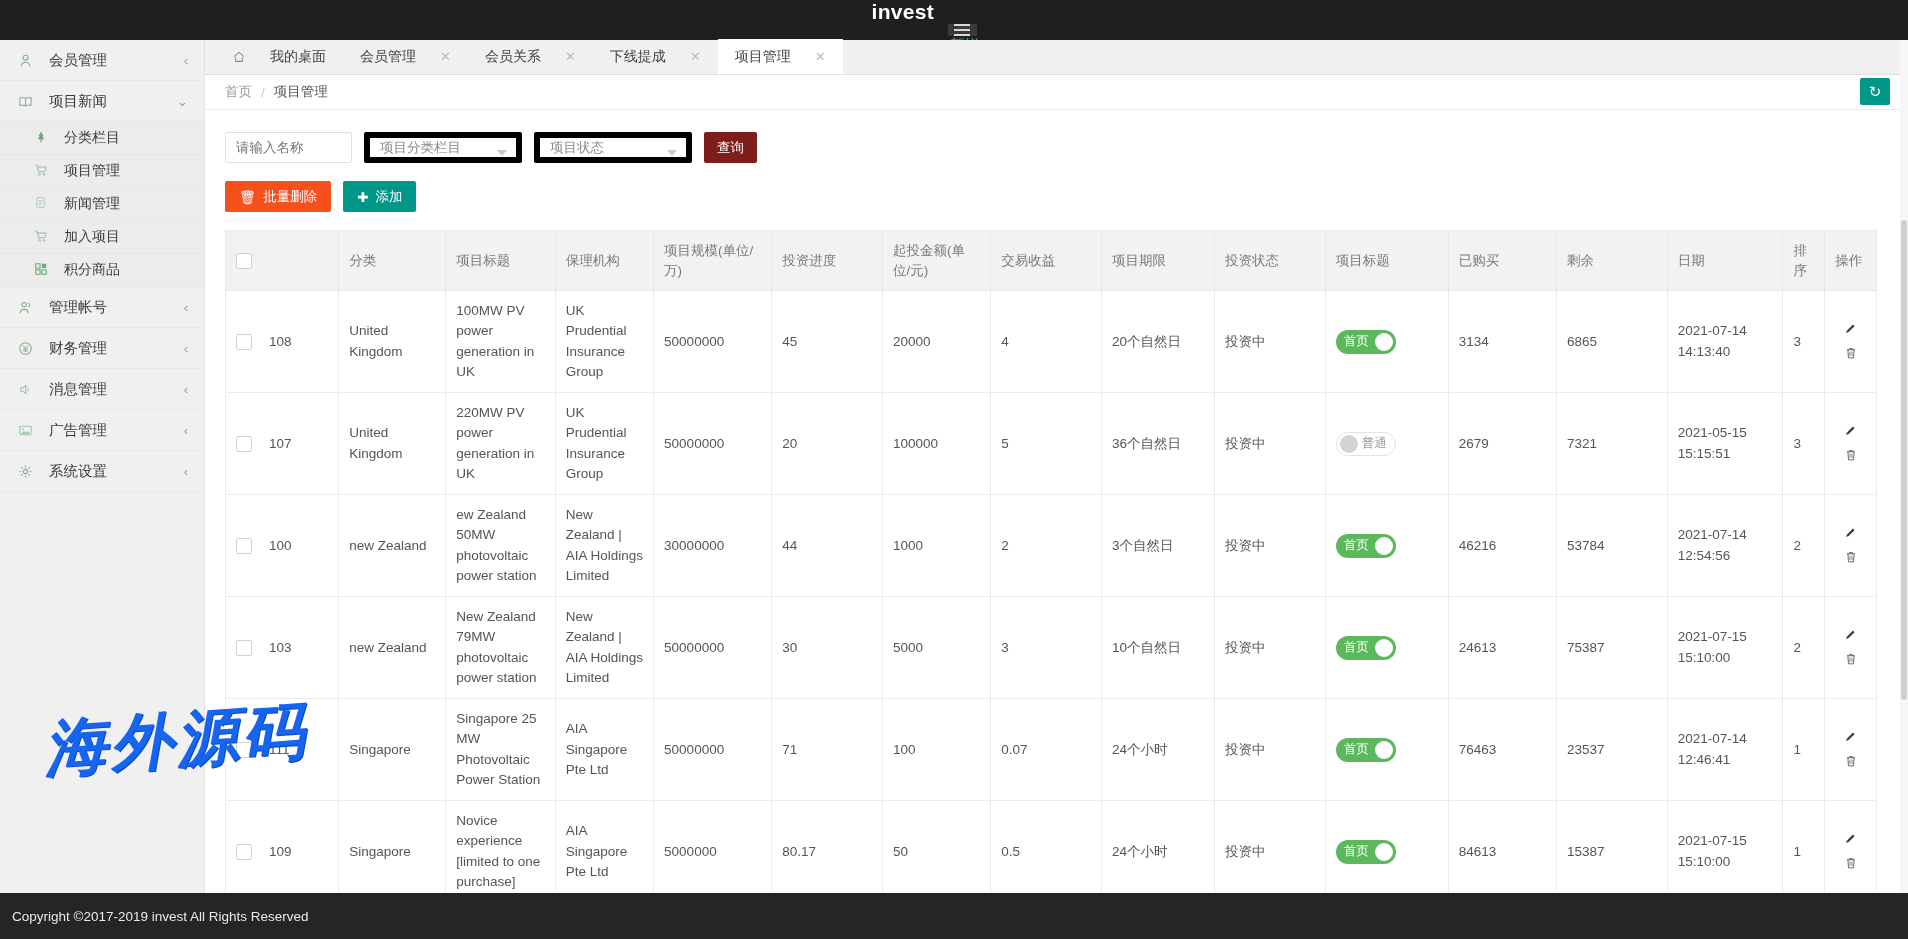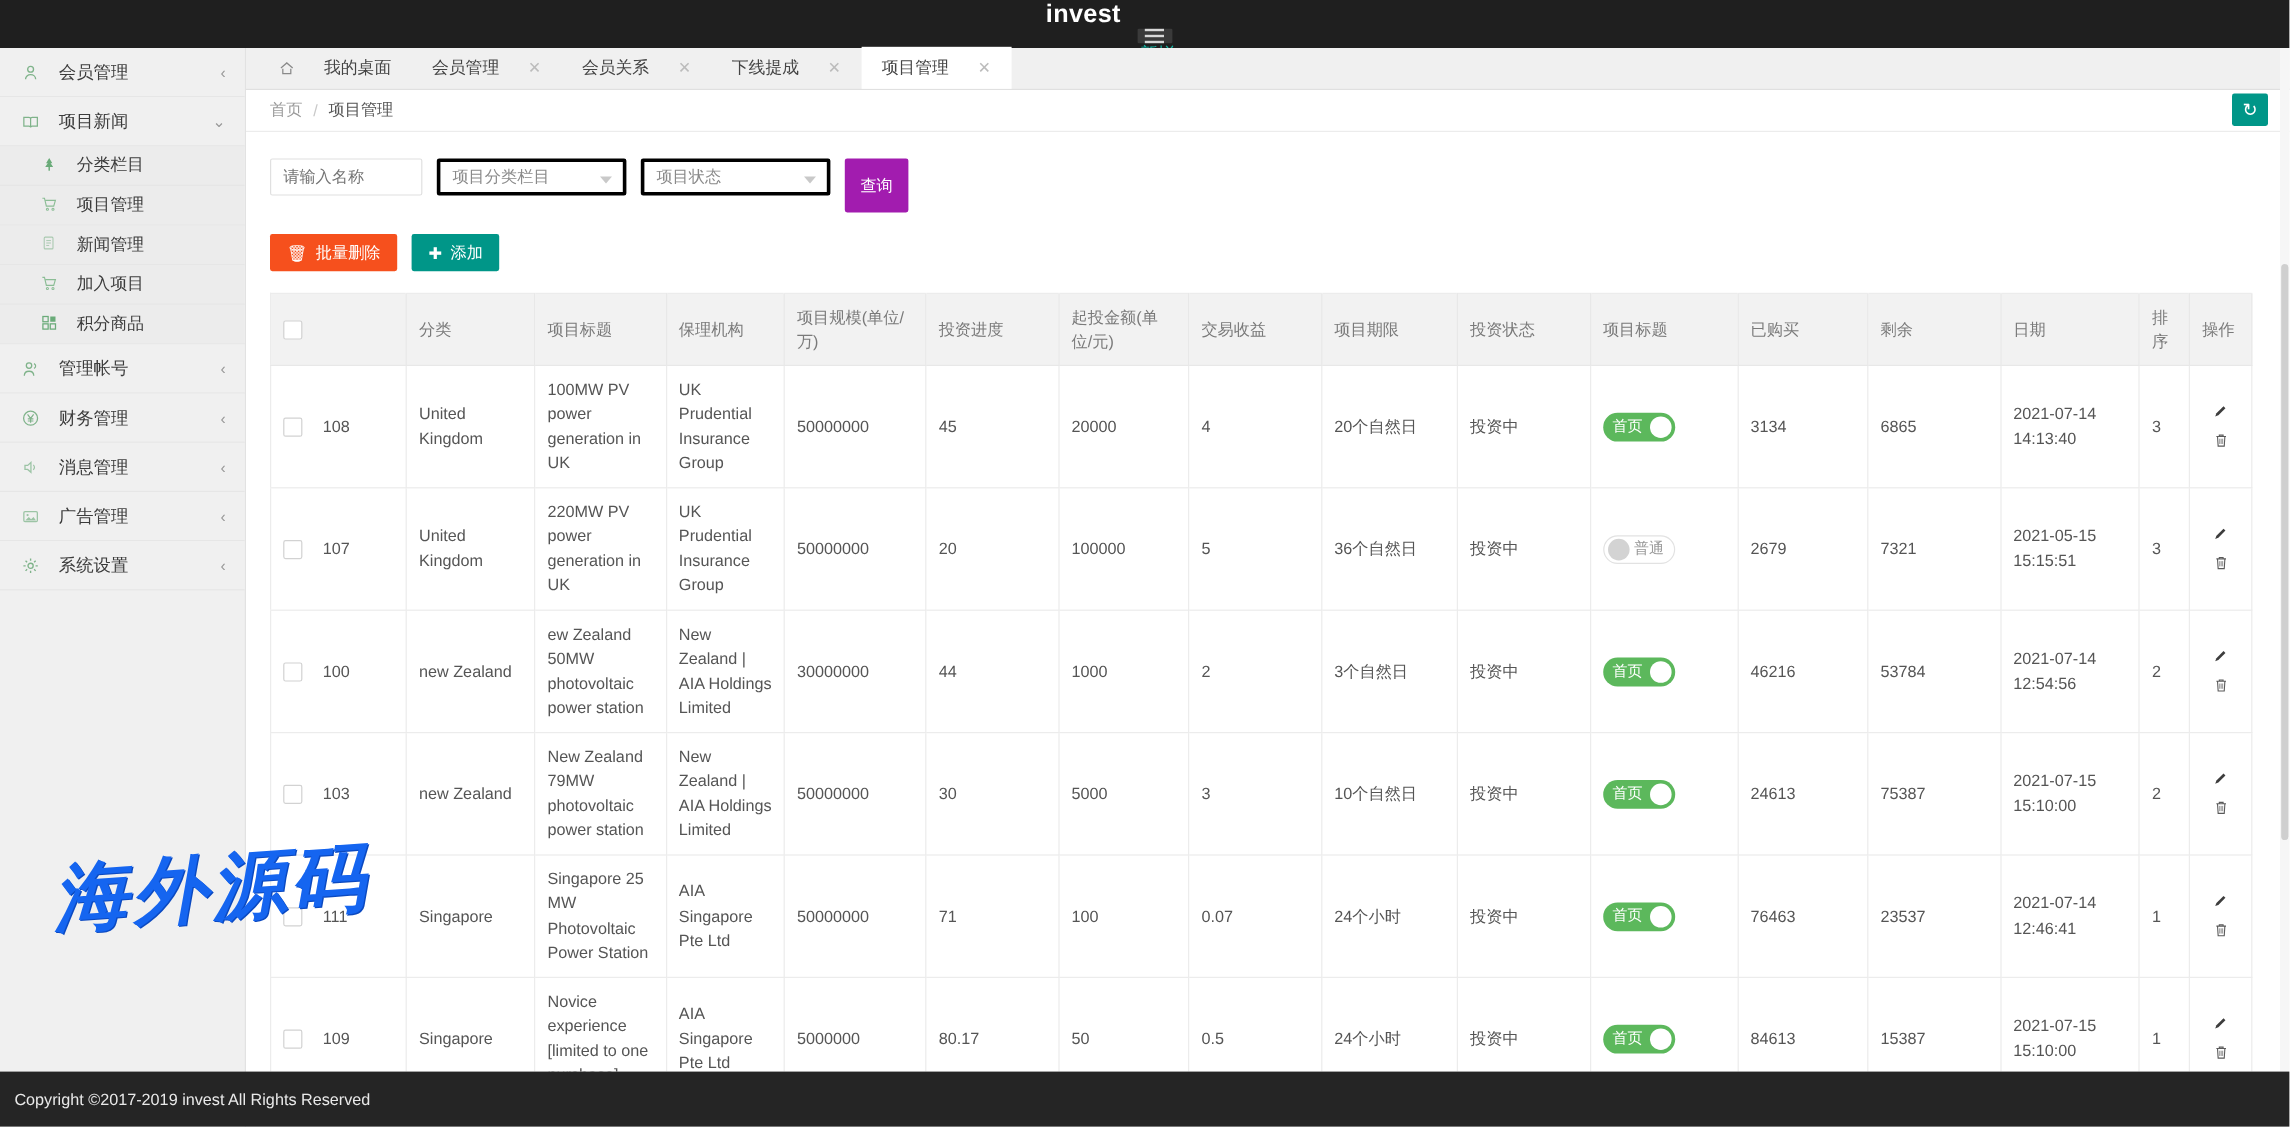--- a/index.html
+++ b/index.html
@@ -118,31 +118,31 @@
     display: flex; gap: 12px;
     padding: 22px 0 0 20px;
   }
   .ipt {
     width: 125px; height: 31px; border: 1px solid #e0e0e0; background: #fff;
     font-size: 13.5px; color: #999; padding: 0 10px; outline: none;
     border-radius: 2px; font-family: "Liberation Sans", sans-serif;
   }
   .ipt.name { width: 127px; }
   .sel {
-    position: relative; width: 158px; height: 31px; border: 3px solid #000000;
+    position: relative; width: 158px; height: 31px; border: 6px solid #000000;
     background: #fff; border-radius: 2px; display: flex; align-items: center;
     padding: 0 10px; font-size: 13.5px; color: #8a8a8a; cursor: pointer;
   }
   .sel .sel-caret {
     position: absolute; right: 9px; top: 12px; width: 0; height: 0;
     border-left: 5px solid transparent; border-right: 5px solid transparent;
     border-top: 6px solid #c9c9c9;
   }
   .btn-query {
-    height: 45px; background: #a21caf; color: #fff; font-size: 13.5px;
+    height: 31px; background: #7f1d1d; color: #fff; font-size: 13.5px;
     display: flex; align-items: center; padding: 0 13px; border-radius: 2px;
     cursor: pointer;
   }
 
   .action-row { display: flex; gap: 12px; padding: 18px 0 0 20px; }
   .btn {
     height: 31px; display: flex; align-items: center; gap: 7px;
     padding: 0 14px; font-size: 13.5px; color: #fff; border-radius: 2px;
     cursor: pointer;
   }

